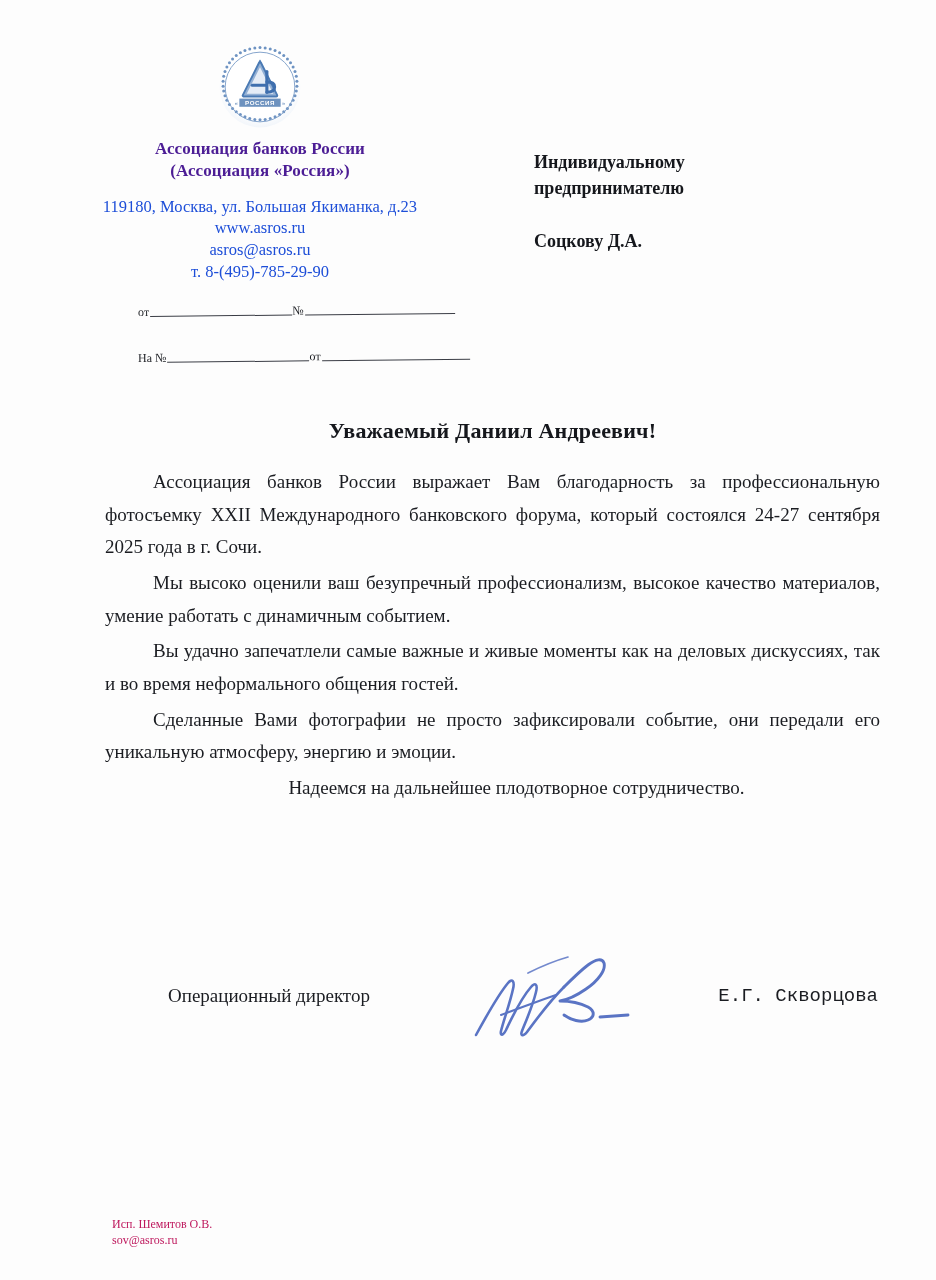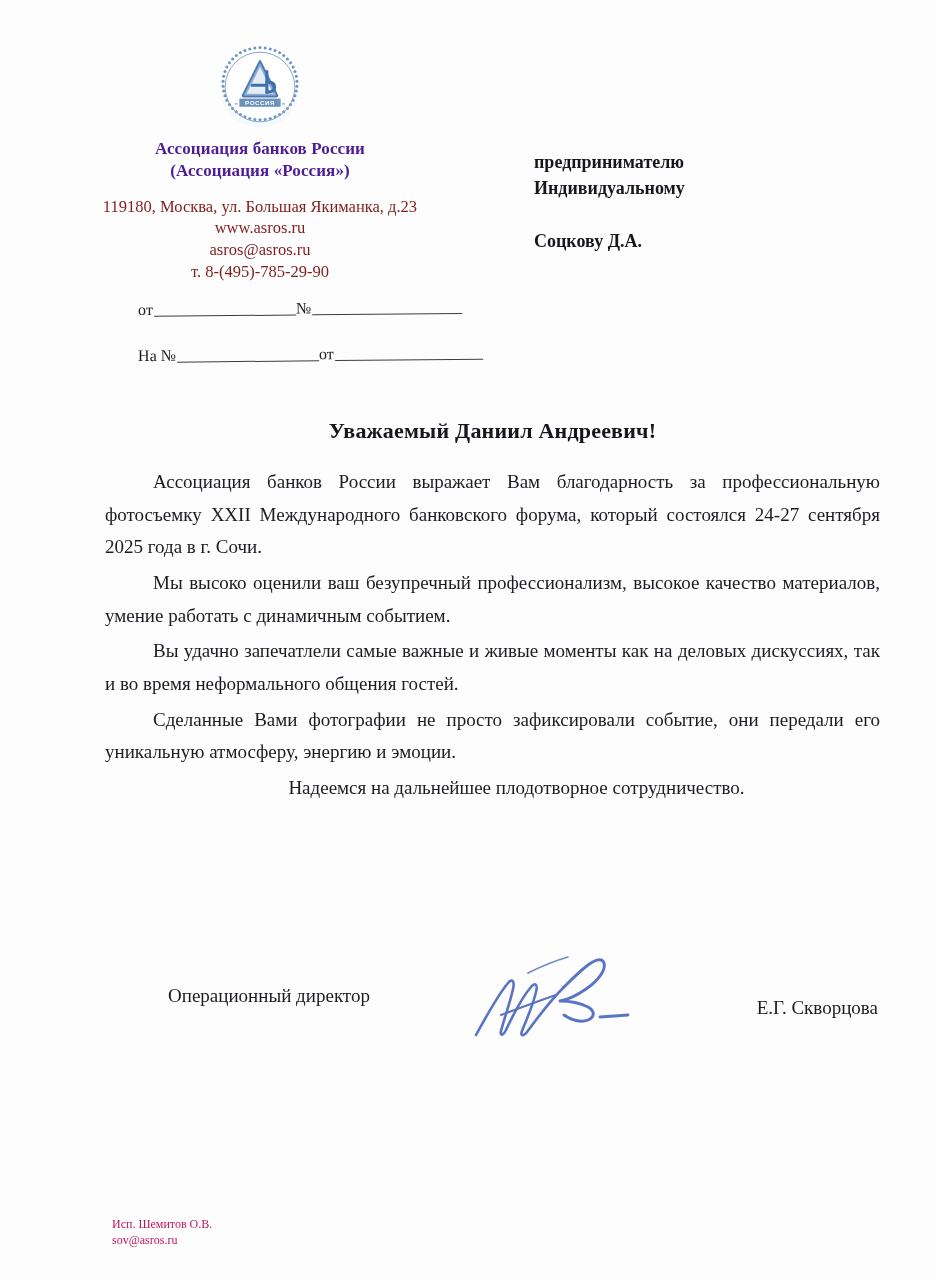--- a/index.html
+++ b/index.html
@@ -43,33 +43,33 @@
     line-height: 1.28;
     letter-spacing: .1px;
     color: #4c1d95;
   }
   .org-name div { white-space: nowrap; }
 
   .contacts {
     margin-top: 14px;
     font-size: 16.5px;
     line-height: 1.33;
-    color: #7f1d1d;
+    color: #1d4ed8;
   }
   .contacts .site {
     text-underline-offset: 1px;
   }
 
   
   .form-lines {
     position: absolute;
     left: 138px;
     top: 286px;
     width: 345px;
-    font-size: 16px;
+    font-size: 12px;
     text-align: center;
   }
   .form-row {
     position: relative;
     height: 34px;
     display: flex;
     align-items: flex-end;
     transform-origin: left center;
   }
   .form-row.r1 { transform: rotate(-0.55deg); }
@@ -140,22 +140,23 @@
   }
   .sig-title {
     position: absolute;
     left: 0;
     top: 0;
     white-space: nowrap;
   }
   .sig-name {
     position: absolute;
     right: 0;
-    top: 12px;
+    top: 0;
     white-space: nowrap;
+    font-family: Liberation Mono, monospace;
   }
   .sig-ink {
     position: absolute;
     left: 300px;
     top: -42px;
     width: 190px;
     height: 110px;
   }
 
   
@@ -276,22 +277,22 @@
     </div>
     <div class="form-row r2">
       <span class="form-lbl">На №</span>
       <span class="rule short"></span>
       <span class="form-lbl">от</span>
       <span class="rule long"></span>
     </div>
   </div>
 
   <div class="addressee">
+    <div>Индивидуальному</div>
     <div>предпринимателю</div>
-    <div>Индивидуальному</div>
     <div class="person">Соцкову Д.А.</div>
   </div>
 
   <div class="body-block">
     <div class="salutation">Уважаемый Даниил Андреевич!</div>
     <p class="para">Ассоциация банков России выражает Вам благодарность за профессиональную фотосъемку XXII Международного банковского форума, который состоялся 24-27 сентября 2025 года в г. Сочи.</p>
     <p class="para">Мы высоко оценили ваш безупречный профессионализм, высокое качество материалов, умение работать с динамичным событием.</p>
     <p class="para">Вы удачно запечатлели самые важные и живые моменты как на деловых дискуссиях, так и во время неформального общения гостей.</p>
     <p class="para">Сделанные Вами фотографии не просто зафиксировали событие, они передали его уникальную атмосферу, энергию и эмоции.</p>
     <p class="para last">Надеемся на дальнейшее плодотворное сотрудничество.</p>

